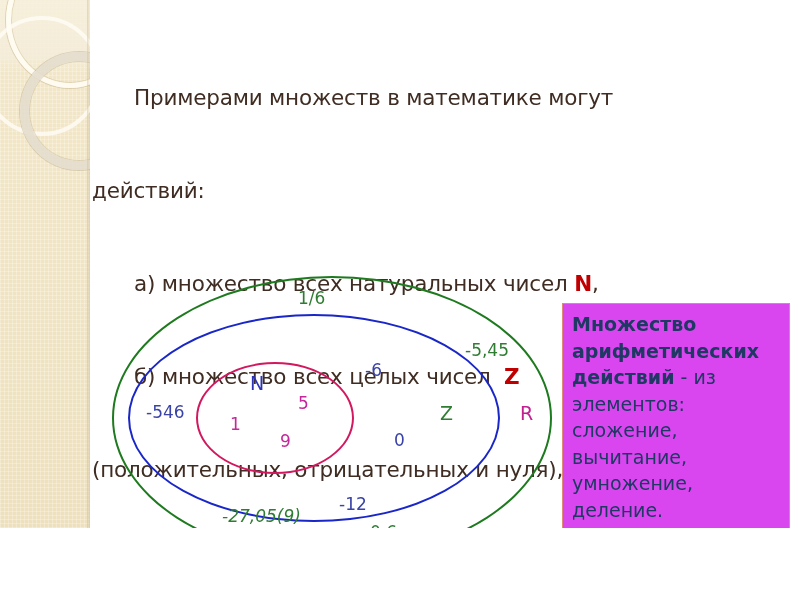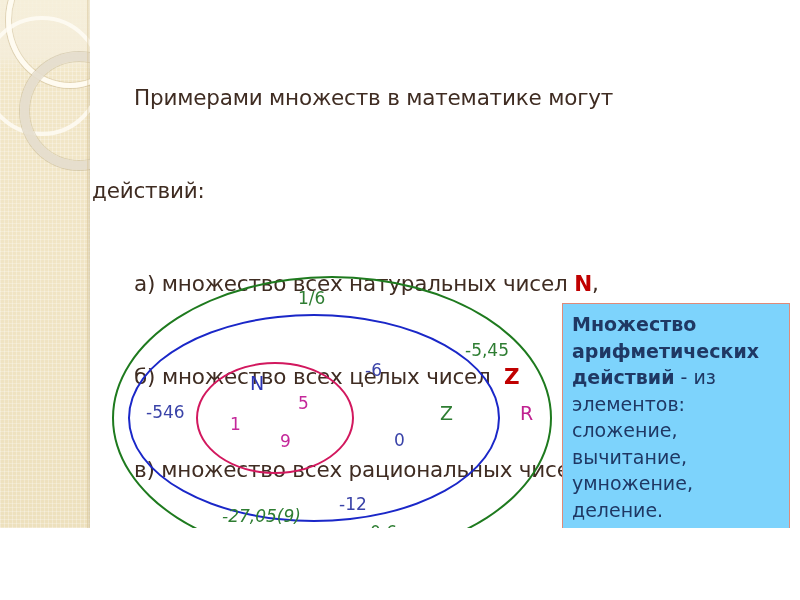--- a/index.html
+++ b/index.html
@@ -76,21 +76,21 @@
   .c-green{color:#2e7d32;}
   .c-blue {color:#3a43a8;}
   .c-pink {color:#c4289a;}
   .c-navy {color:#2b34b4;}
   .c-mag  {color:#c02090;}
 
   
   .callout{
     position:absolute;left:562px;top:303px;width:228px;height:260px;
     border:1.6px solid #e08a78;
-    background:#7dd3fc;
+    background:#d946ef;
     box-sizing:border-box;
     padding:7px 8px 0 9px;
     color:#1f3864;
     font-size:19px;
     line-height:26.5px;
     overflow:hidden;
   }
   .callout b{font-weight:bold;}
 </style>
 </head>
@@ -104,20 +104,21 @@
     <div class="ring r3"></div>
     <div class="ring r2"></div>
     <div class="edge"></div>
   </div>
 
   <div class="prose">
     <span class="ln ind">Примерами множеств в математике могут</span>
     <span class="ln">действий:</span>
     <span class="ln ind"><span>а) множество всех натуральных чисел </span><span class="mark">N</span><span>,</span></span>
     <span class="ln ind"><span>б) множество всех целых чисел  </span><span class="mark">Z</span><span></span></span>
+    <span class="ln">(положительных, отрицательных и нуля),</span>
     <span class="ln ind"><span>в) множество всех рациональных чисел </span><span class="mark">Q</span><span>,</span></span>
     
   </div>
 
   <div class="venn">
     <div class="ell R"></div>
     <div class="ell Z"></div>
     <div class="ell N"></div>
 
     <span class="lbl big c-navy" style="left:150px;top:100px;">N</span>

